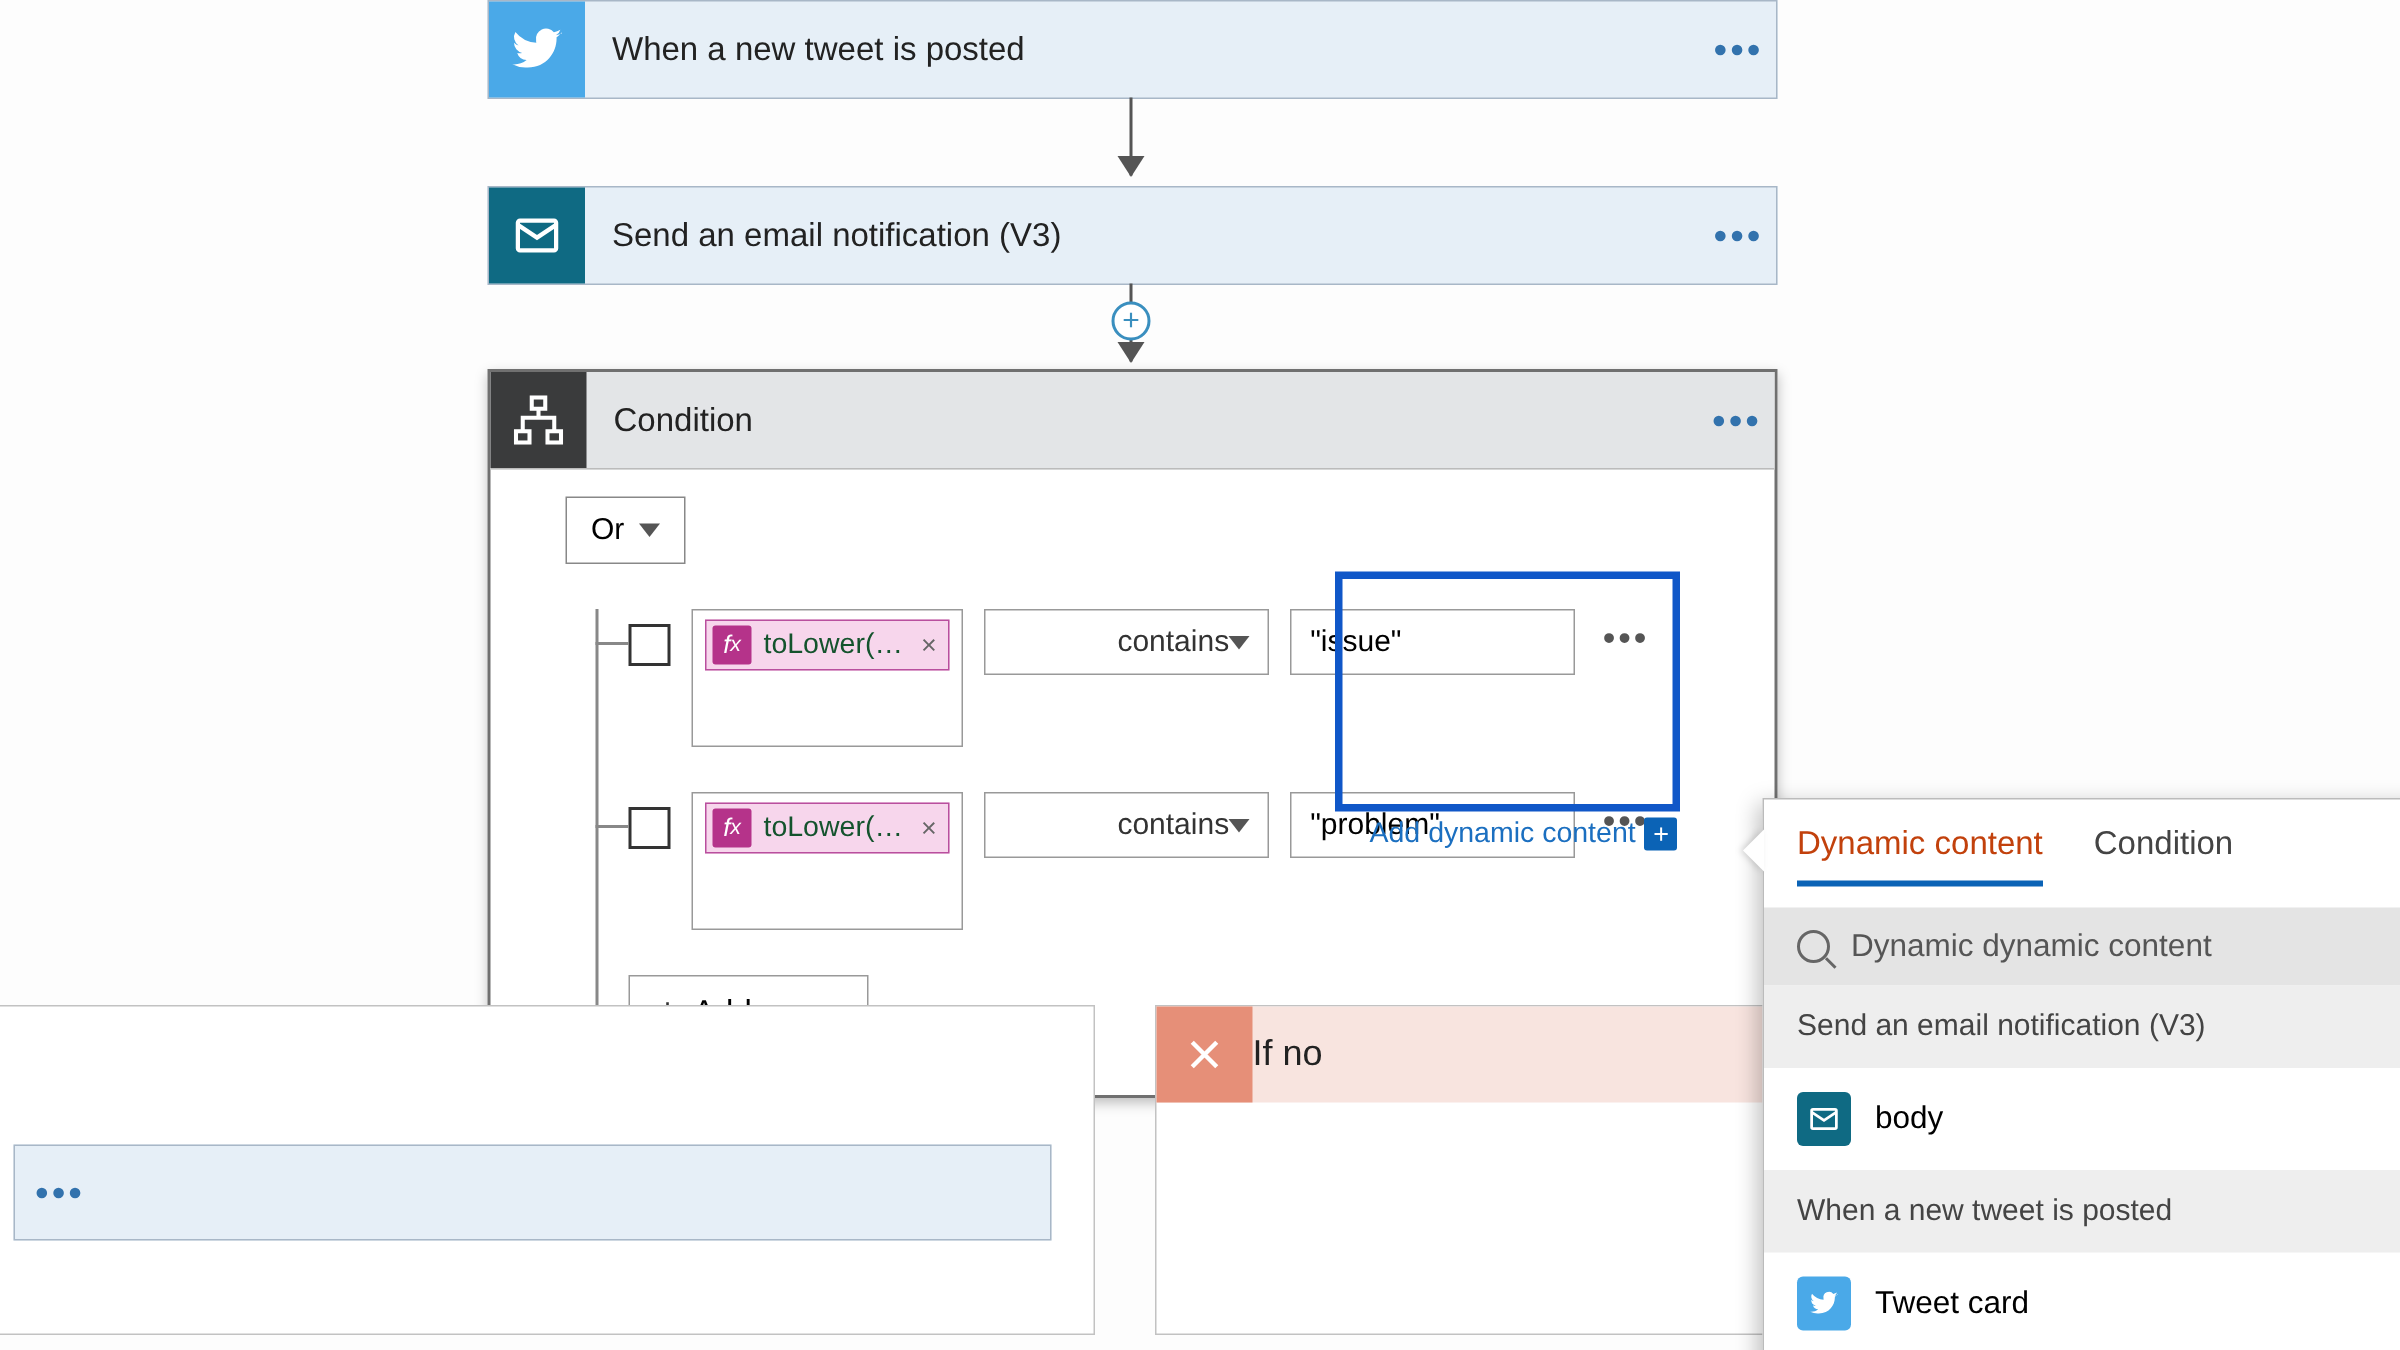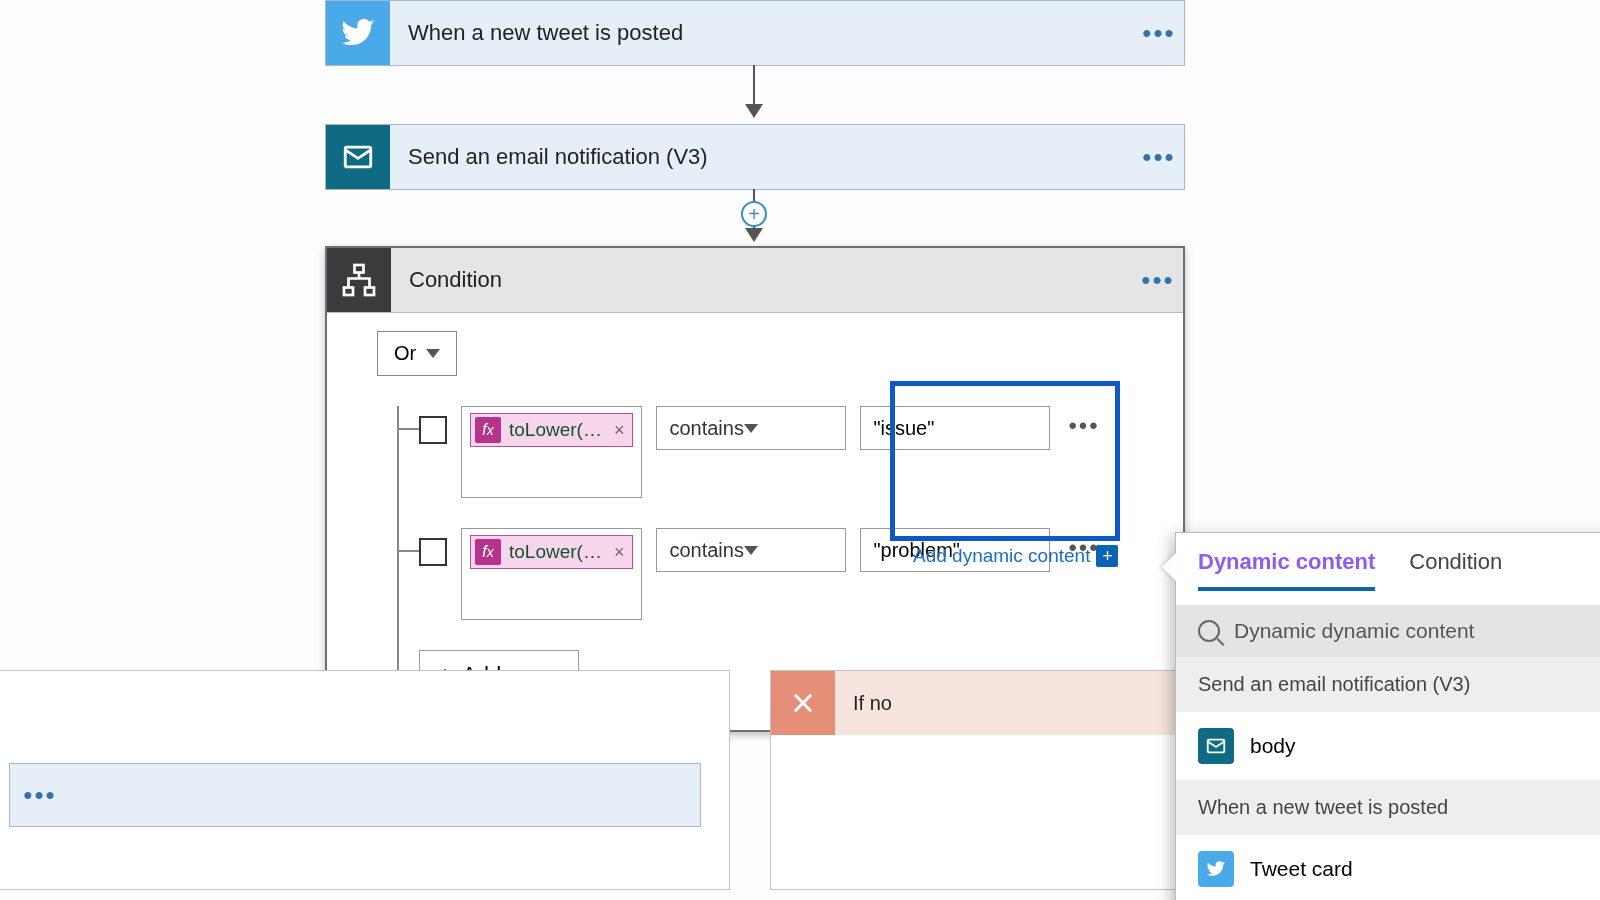--- a/index.html
+++ b/index.html
@@ -109,21 +109,21 @@
     background: #f7d6ec; border:1px solid #b94f9e;
     padding: 3px 8px 3px 4px; gap:8px; font-size:19px;
   }
   .token .fx {
     background:#b5338a; color:#fff; width:26px;height:26px;display:flex;align-items:center;justify-content:center;font-style:italic;font-size:17px;border-radius:2px;
   }
   .token .tx { color:#14532d; }
   .token .x { color:#666; font-size:18px; cursor:pointer; padding-left:4px;}
   .operator {
     border:1px solid #999; height:44px; width:190px; padding:0 12px;
-    display:flex;align-items:center;justify-content:flex-start; font-size:20px; color:#333; background:#fff;
+    display:flex;align-items:center;justify-content:flex-end; font-size:20px; color:#333; background:#fff;
   }
   .value-input {
     border:1px solid #999; height:44px; width:190px; padding:0 12px; font-size:20px; background:#fff;
     font-family: inherit;
   }
   .row-more { font-size:24px; color:#555; letter-spacing:2px; padding:6px 4px 0 4px; cursor:pointer;}
 
   .highlight-rect {
     position:absolute; border:5px solid #1057c8; pointer-events:none;
   }
@@ -154,21 +154,21 @@
   .branch-yes { left: -20px; top: 670px; width: 750px; height: 220px; }
   .branch-no  { left: 770px;  top: 670px; width: 750px; height: 220px; }
   .branch-header {
     display:flex; align-items:center; height:64px;
   }
   .branch-header.no  { background:#f8e4df; }
   .branch-header .sq {
     width:64px;height:64px;display:flex;align-items:center;justify-content:center;
   }
   .sq.no  { background:#e68f78; }
-  .branch-title { font-size:20px; padding-left:18px; color:#222;text-align:center; }
+  .branch-title { font-size:24px; color:#222;text-align:center; }
 
   .sub-card {
     margin: 24px 28px;
     border:1px solid #a8b7c7;
     background:#e6eff7;
     display:flex; align-items:center; height:64px;
   }
   .sub-card .icon-box { width:64px;height:64px; }
   .sub-title { flex:1; padding:0 18px; font-size:23px; }
   .sub-more { width:60px; text-align:center; font-size:26px; color:#3272ad; letter-spacing:2px; cursor:pointer;}
@@ -185,21 +185,21 @@
   .popout::before{
     content:"";
     position:absolute; left:-14px; top:20px;
     border-top:14px solid transparent;
     border-bottom:14px solid transparent;
     border-right:14px solid #fff;
     filter: drop-shadow(-2px 0 2px rgba(0,0,0,0.15));
   }
   .tabs { display:flex; gap:34px; padding:16px 22px 0 22px; font-size:22px; }
   .tab { padding-bottom:12px; color:#444; cursor:pointer; }
-  .tab.active { color:#8b5cf6; border-bottom:4px solid #0b63b6; font-weight:700;}
+  .tab.active { color:#c2410c; border-bottom:4px solid #0b63b6; font-weight:400;}
   .searchbar {
     margin: 14px 0 0 0;
     background:#e4e4e4;
     display:flex; align-items:center; gap:14px;
     padding: 14px 22px;
     font-size:21px; color:#555;
   }
   .search-ico {
     width:22px;height:22px;border:2px solid #666;border-radius:50%;position:relative;
   }

